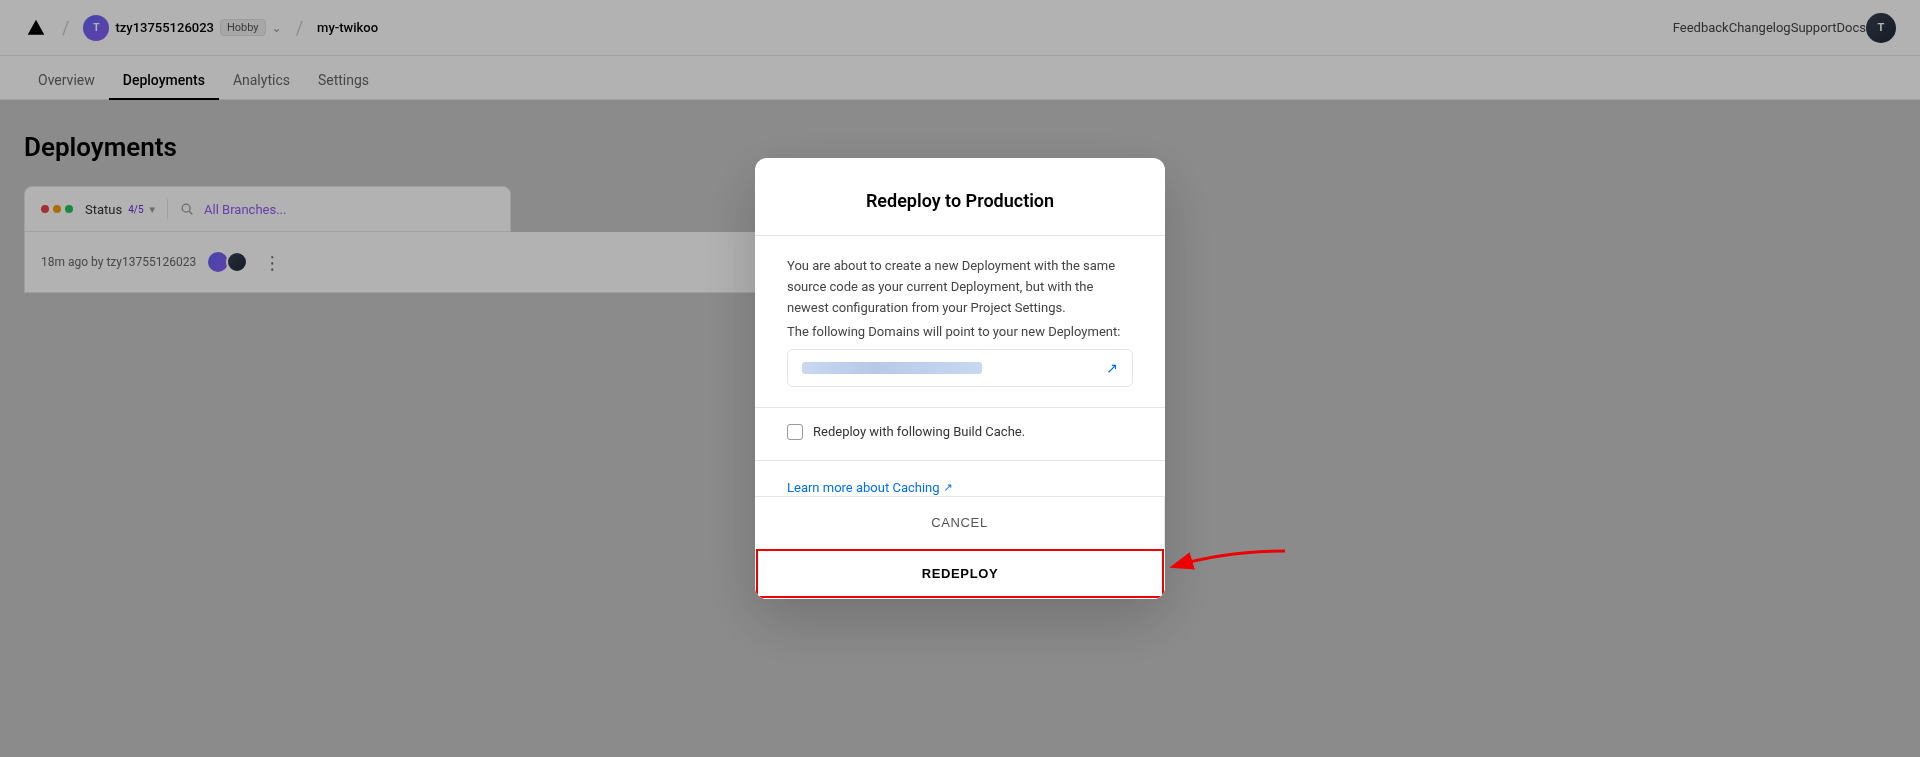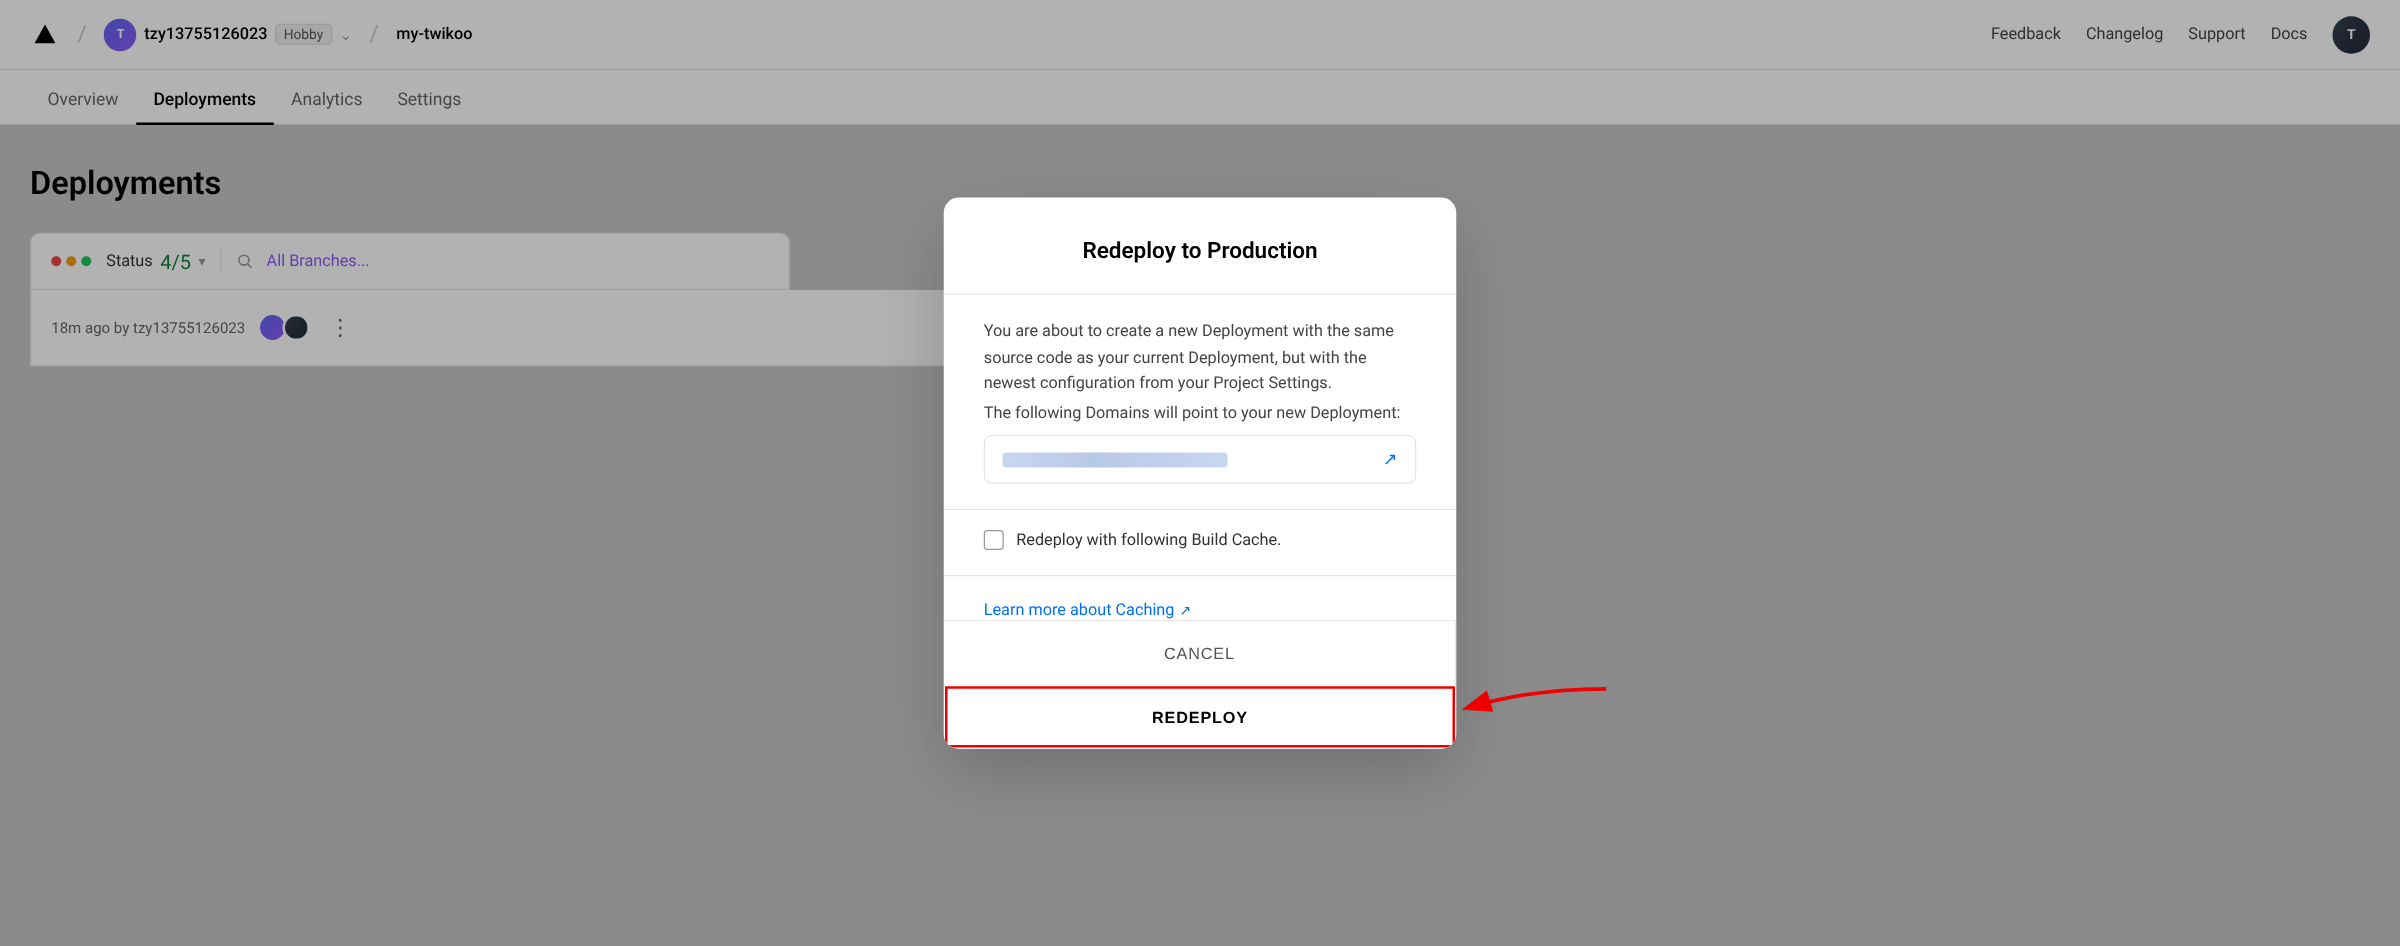--- a/index.html
+++ b/index.html
@@ -76,21 +76,20 @@
       font-size: 12px;
     }
     .project-name {
       font-size: 13px;
       color: #000;
       font-weight: 500;
     }
     .header-right {
       display: flex;
       align-items: center;
-      gap: 20px;
     }
     .header-nav-link {
       font-size: 13px;
       color: #444;
       cursor: pointer;
       text-decoration: none;
     }
     .avatar-large {
       width: 30px;
       height: 30px;
@@ -143,21 +142,21 @@
 
     
     .deployments-toolbar {
       background: #fff;
       border: 1px solid #e5e5e5;
       border-radius: 8px 8px 0 0;
       padding: 12px 16px;
       display: flex;
       align-items: center;
       gap: 12px;
-      width: 608px;
+      width: 487px;
     }
     .status-dots {
       display: flex;
       gap: 4px;
       align-items: center;
     }
     .dot {
       width: 8px;
       height: 8px;
       border-radius: 50%;
@@ -167,22 +166,22 @@
     .dot-green { background: #22c55e; }
     .status-filter {
       display: flex;
       align-items: center;
       gap: 6px;
       font-size: 13px;
       color: #333;
       cursor: pointer;
     }
     .filter-count {
-      color: #15803d;
-      font-size: 16px;
+      color: #6d28d9;
+      font-size: 10px;
     }
     .divider-v {
       width: 1px;
       height: 20px;
       background: #e5e5e5;
     }
     .search-branches {
       display: flex;
       align-items: center;
       gap: 10px;

